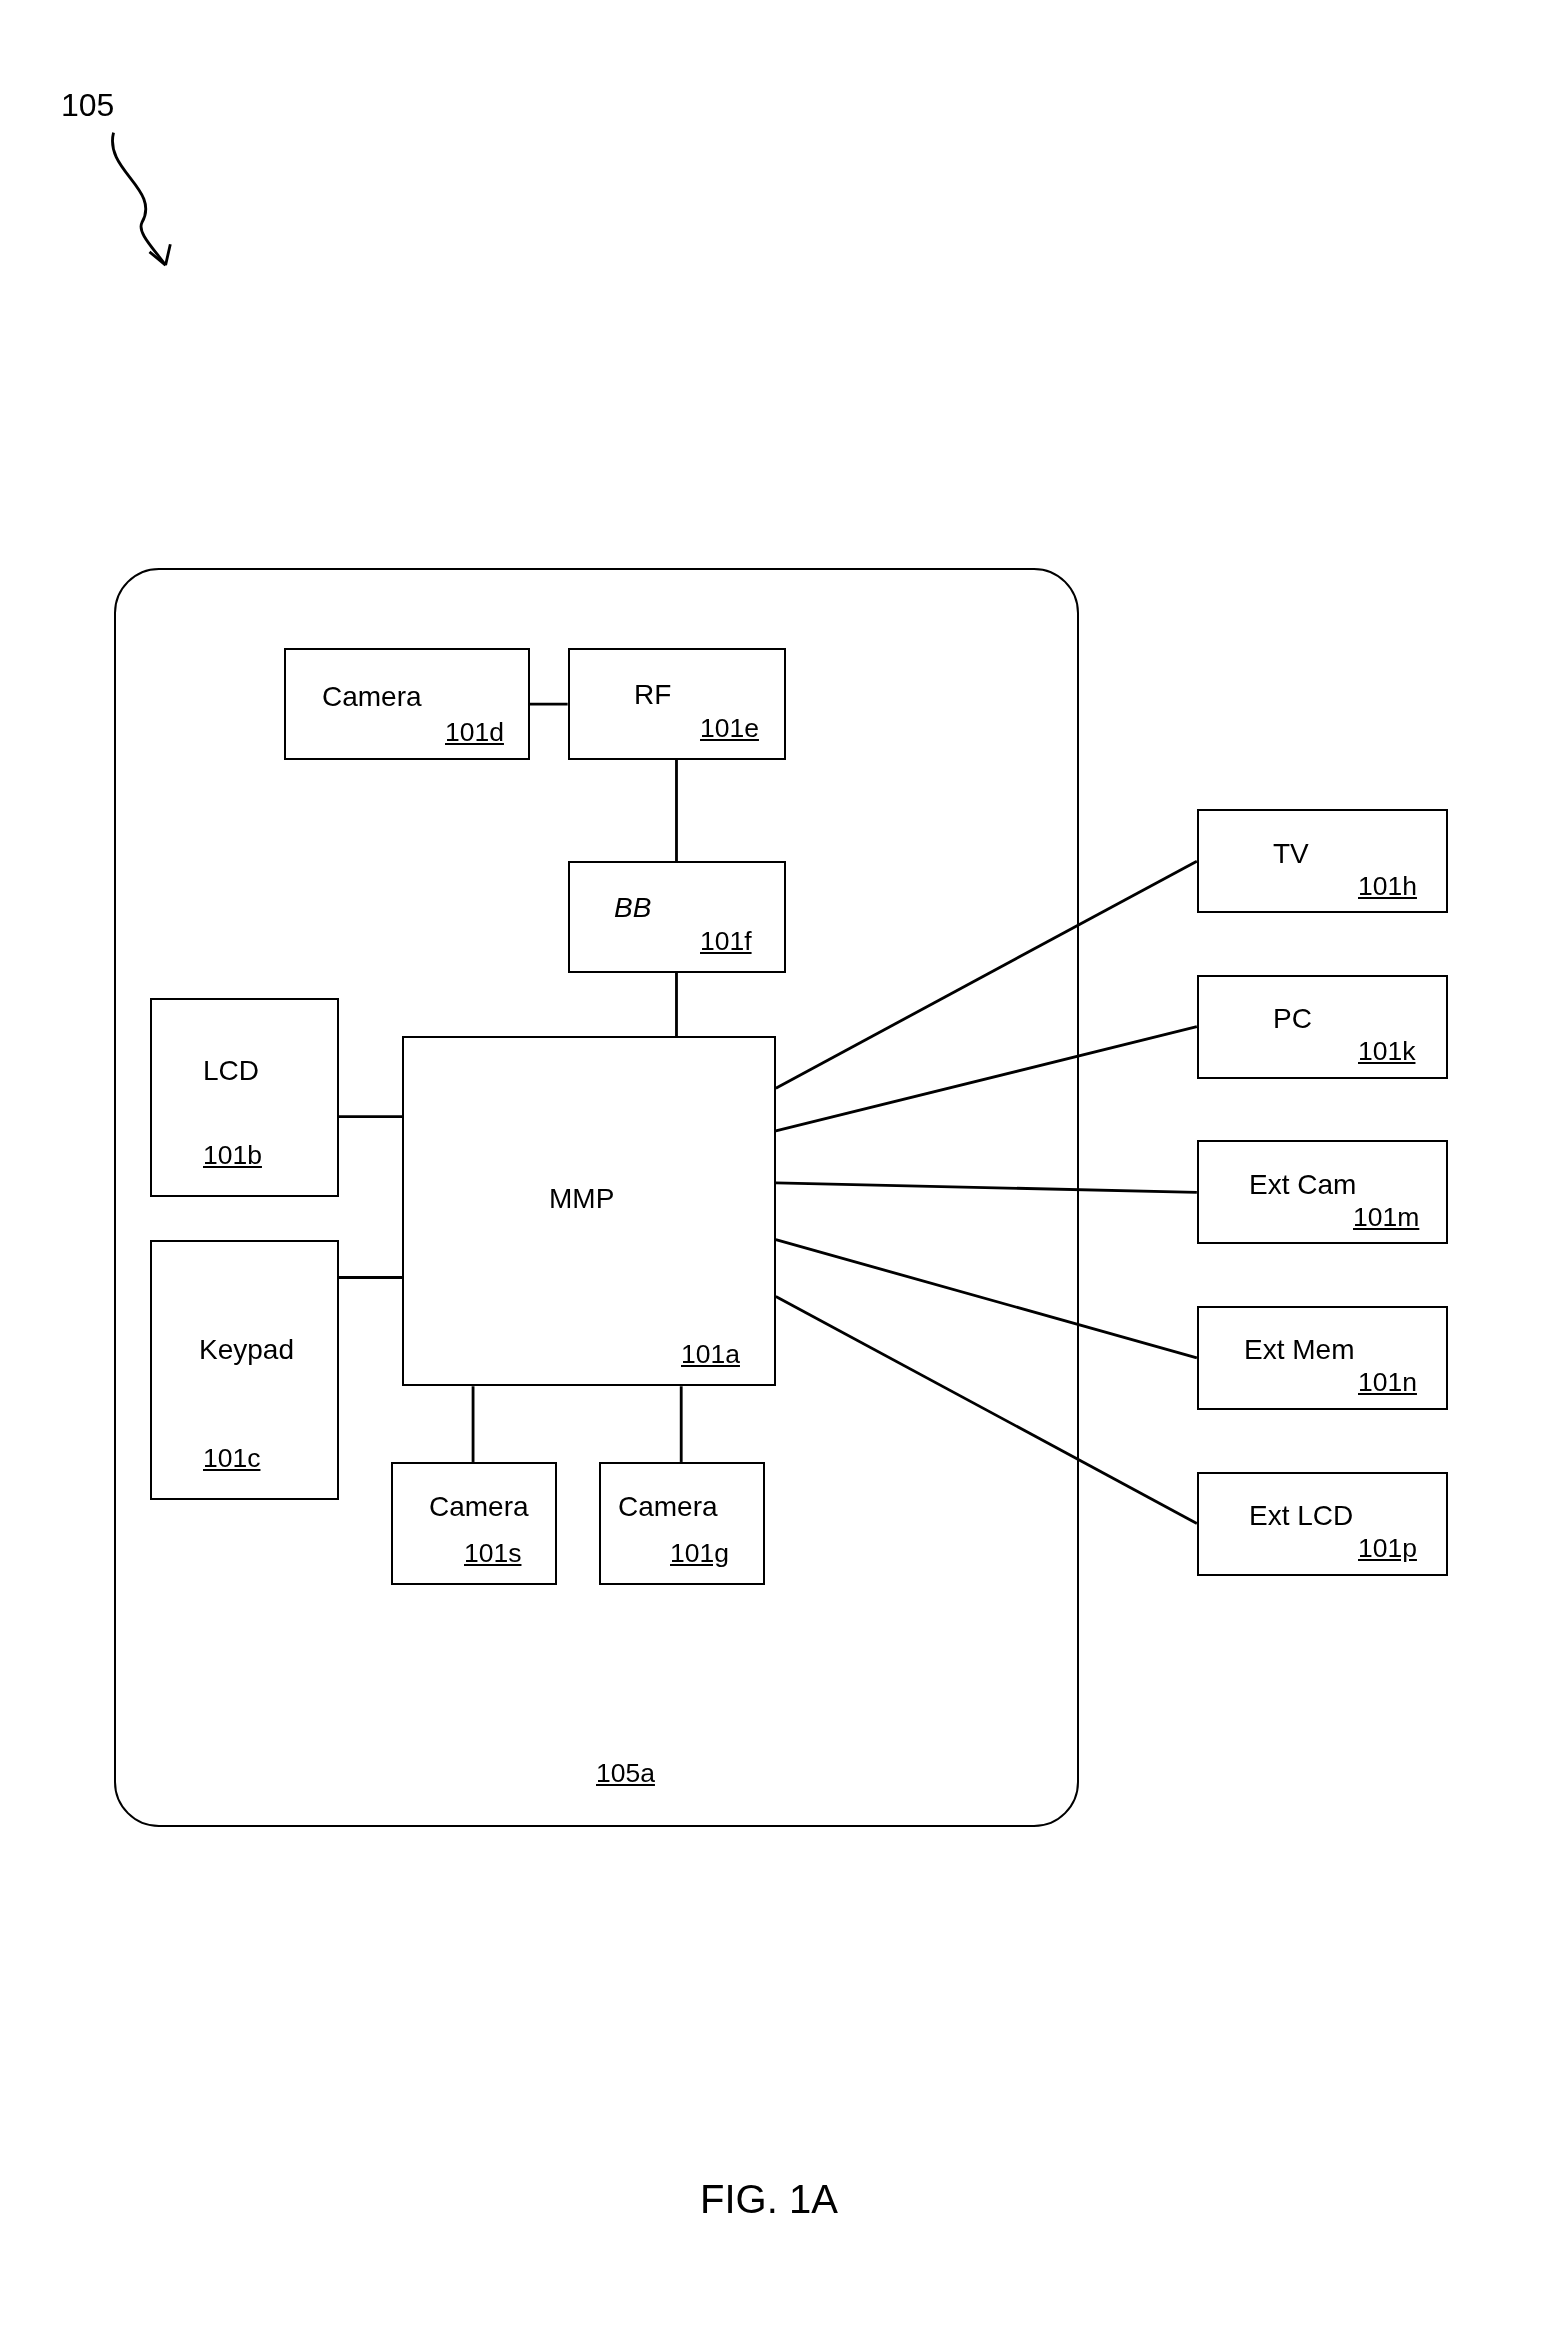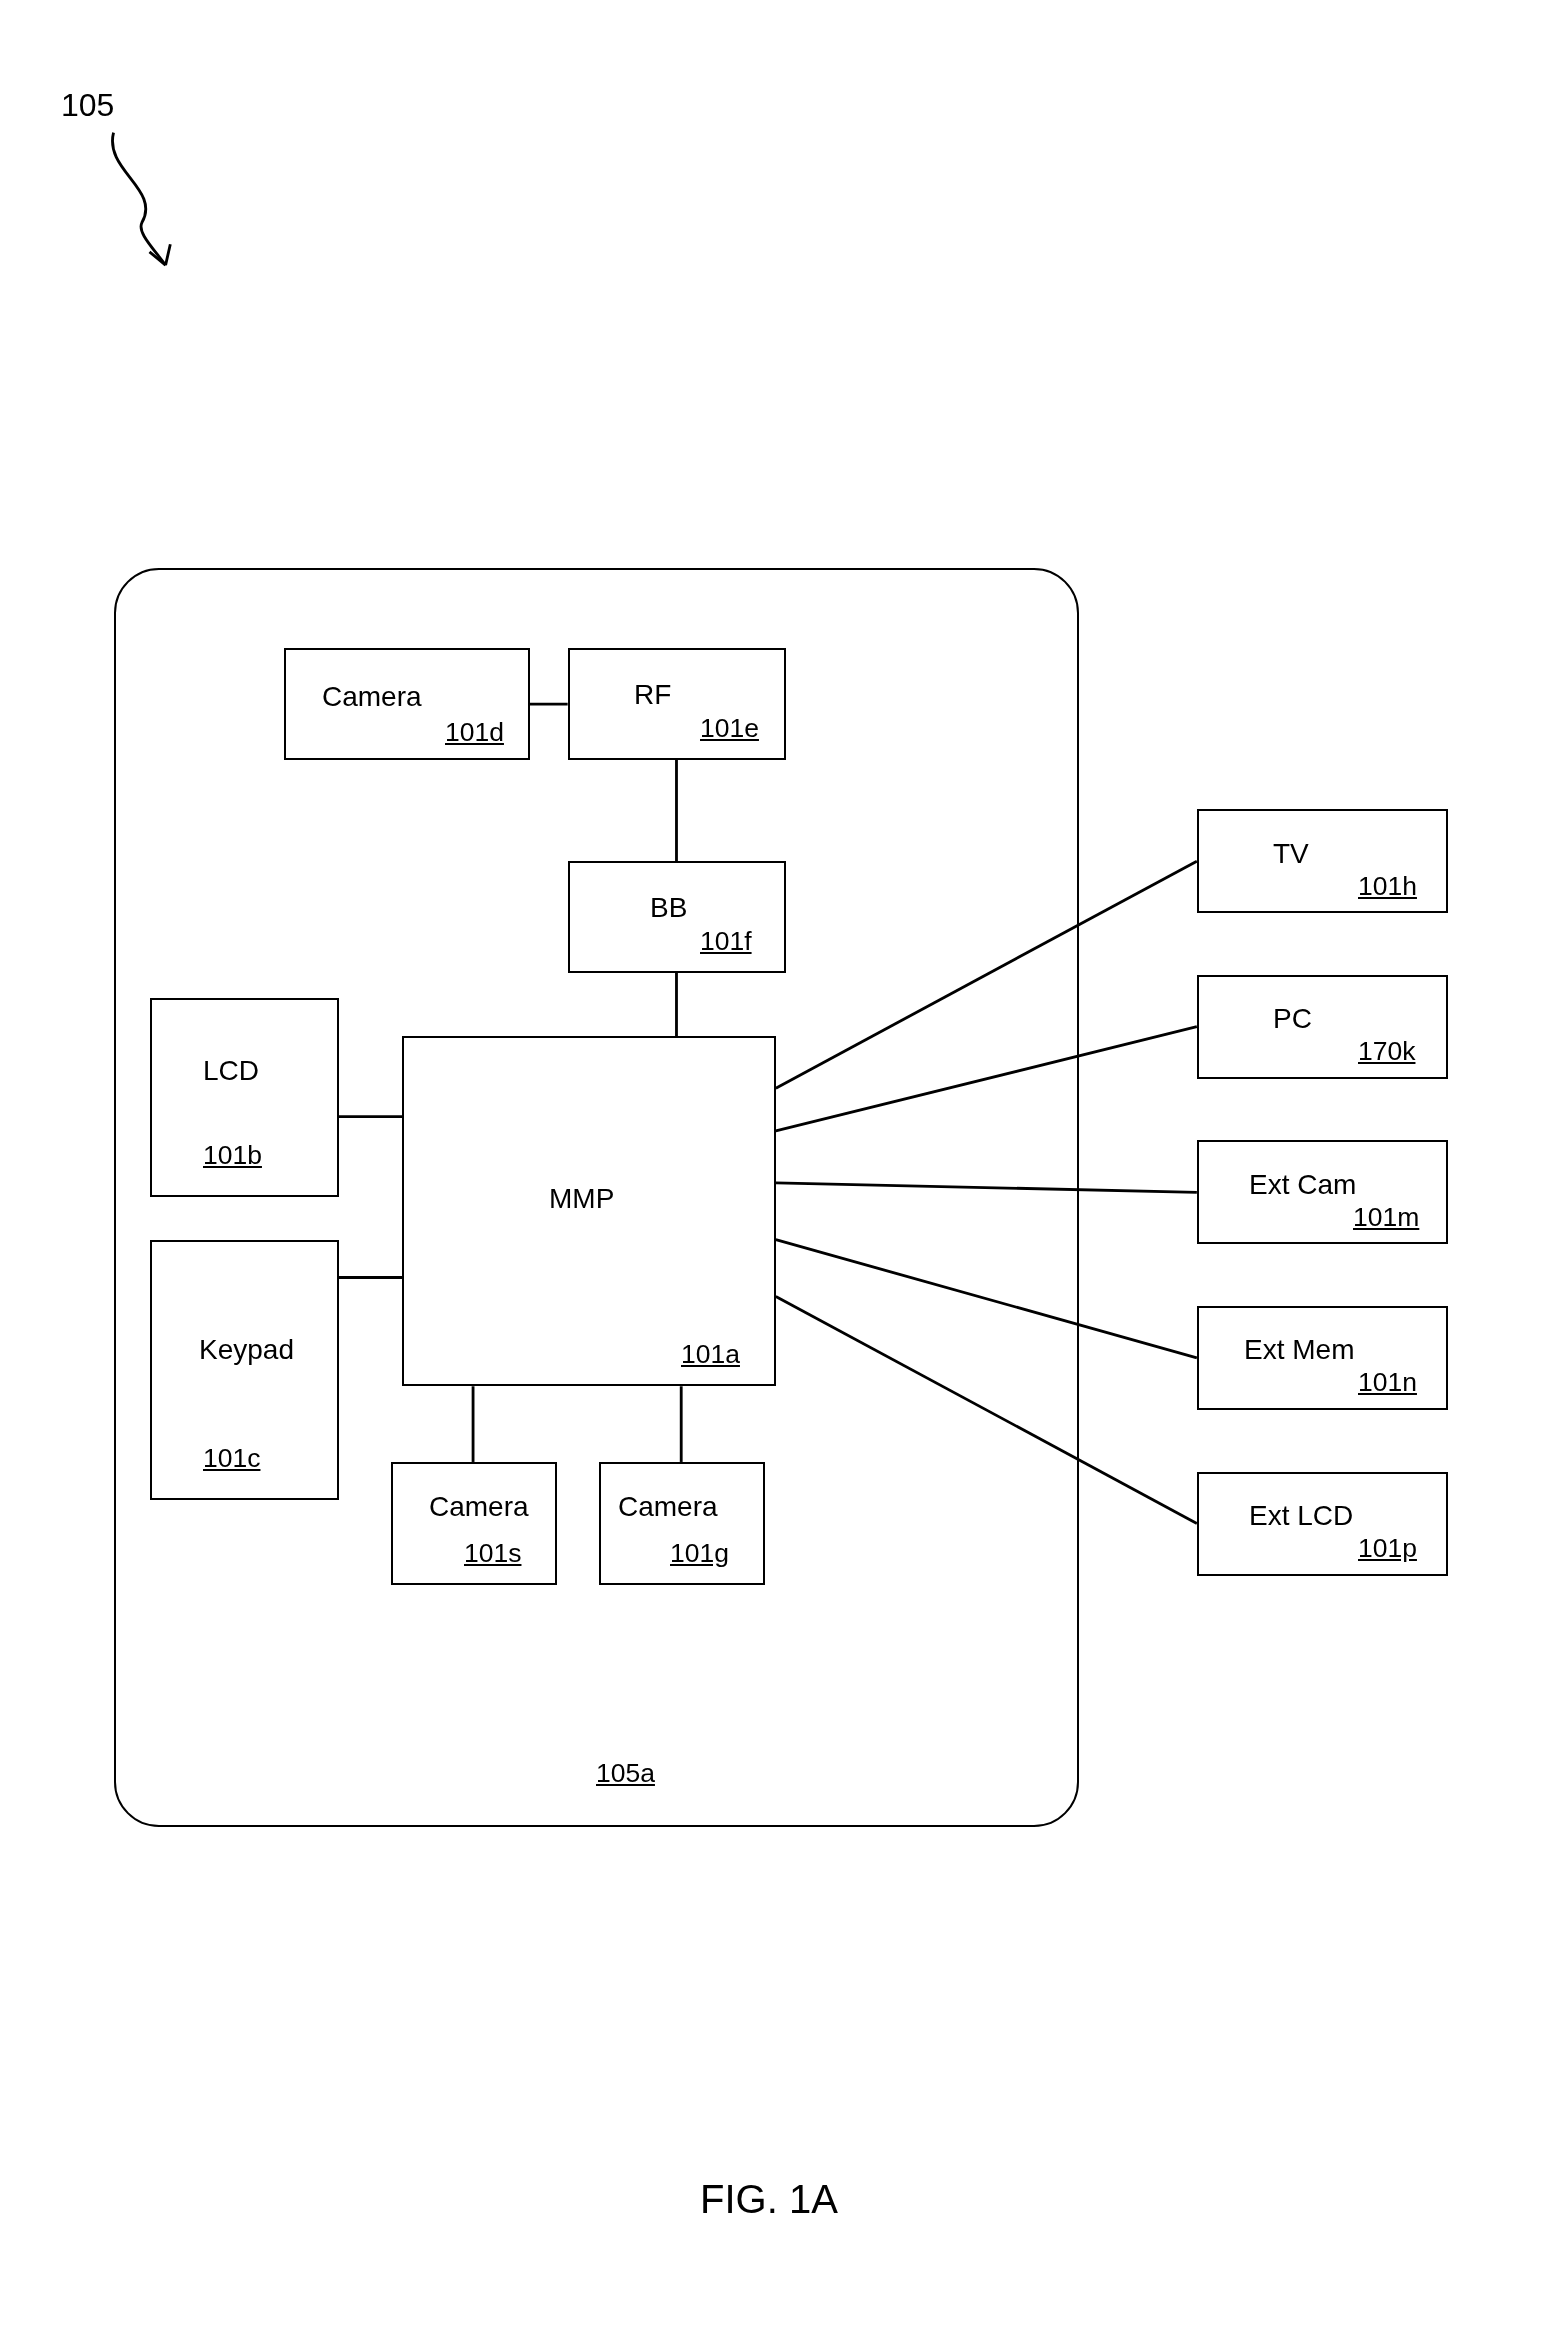--- a/index.html
+++ b/index.html
@@ -77,21 +77,21 @@
 
   <div class="box" style="left:284px; top:648px; width:246px; height:112px;"></div>
   <div class="lbl" style="left:322px; top:681px;">Camera</div>
   <div class="ref" style="left:445px; top:717px;">101d</div>
 
   <div class="box" style="left:568px; top:648px; width:218px; height:112px;"></div>
   <div class="lbl" style="left:634px; top:679px;">RF</div>
   <div class="ref" style="left:700px; top:713px;">101e</div>
 
   <div class="box" style="left:568px; top:861px; width:218px; height:112px;"></div>
-  <div class="lbl" style="left:650px; top:892px;">BB</div>
+  <div class="lbl" style="left:614px; top:892px;font-style:italic;">BB</div>
   <div class="ref" style="left:700px; top:926px;">101f</div>
 
   <div class="box" style="left:150px; top:998px; width:189px; height:199px;"></div>
   <div class="lbl" style="left:203px; top:1055px;">LCD</div>
   <div class="ref" style="left:203px; top:1140px;">101b</div>
 
   <div class="box" style="left:150px; top:1240px; width:189px; height:260px;"></div>
   <div class="lbl" style="left:199px; top:1334px;">Keypad</div>
   <div class="ref" style="left:203px; top:1443px;">101c</div>
 
@@ -106,21 +106,21 @@
   <div class="box" style="left:599px; top:1462px; width:166px; height:123px;"></div>
   <div class="lbl" style="left:618px; top:1491px;">Camera</div>
   <div class="ref" style="left:670px; top:1538px;">101g</div>
 
   <div class="box" style="left:1197px; top:809px; width:251px; height:104px;"></div>
   <div class="lbl" style="left:1273px; top:838px;">TV</div>
   <div class="ref" style="left:1358px; top:871px;">101h</div>
 
   <div class="box" style="left:1197px; top:975px; width:251px; height:104px;"></div>
   <div class="lbl" style="left:1273px; top:1003px;">PC</div>
-  <div class="ref" style="left:1358px; top:1036px;">170k</div>
+  <div class="ref" style="left:1358px; top:1036px;">101k</div>
 
   <div class="box" style="left:1197px; top:1140px; width:251px; height:104px;"></div>
   <div class="lbl" style="left:1249px; top:1169px;">Ext Cam</div>
   <div class="ref" style="left:1353px; top:1202px;">101m</div>
 
   <div class="box" style="left:1197px; top:1306px; width:251px; height:104px;"></div>
   <div class="lbl" style="left:1244px; top:1334px;">Ext Mem</div>
   <div class="ref" style="left:1358px; top:1367px;">101n</div>
 
   <div class="box" style="left:1197px; top:1472px; width:251px; height:104px;"></div>

